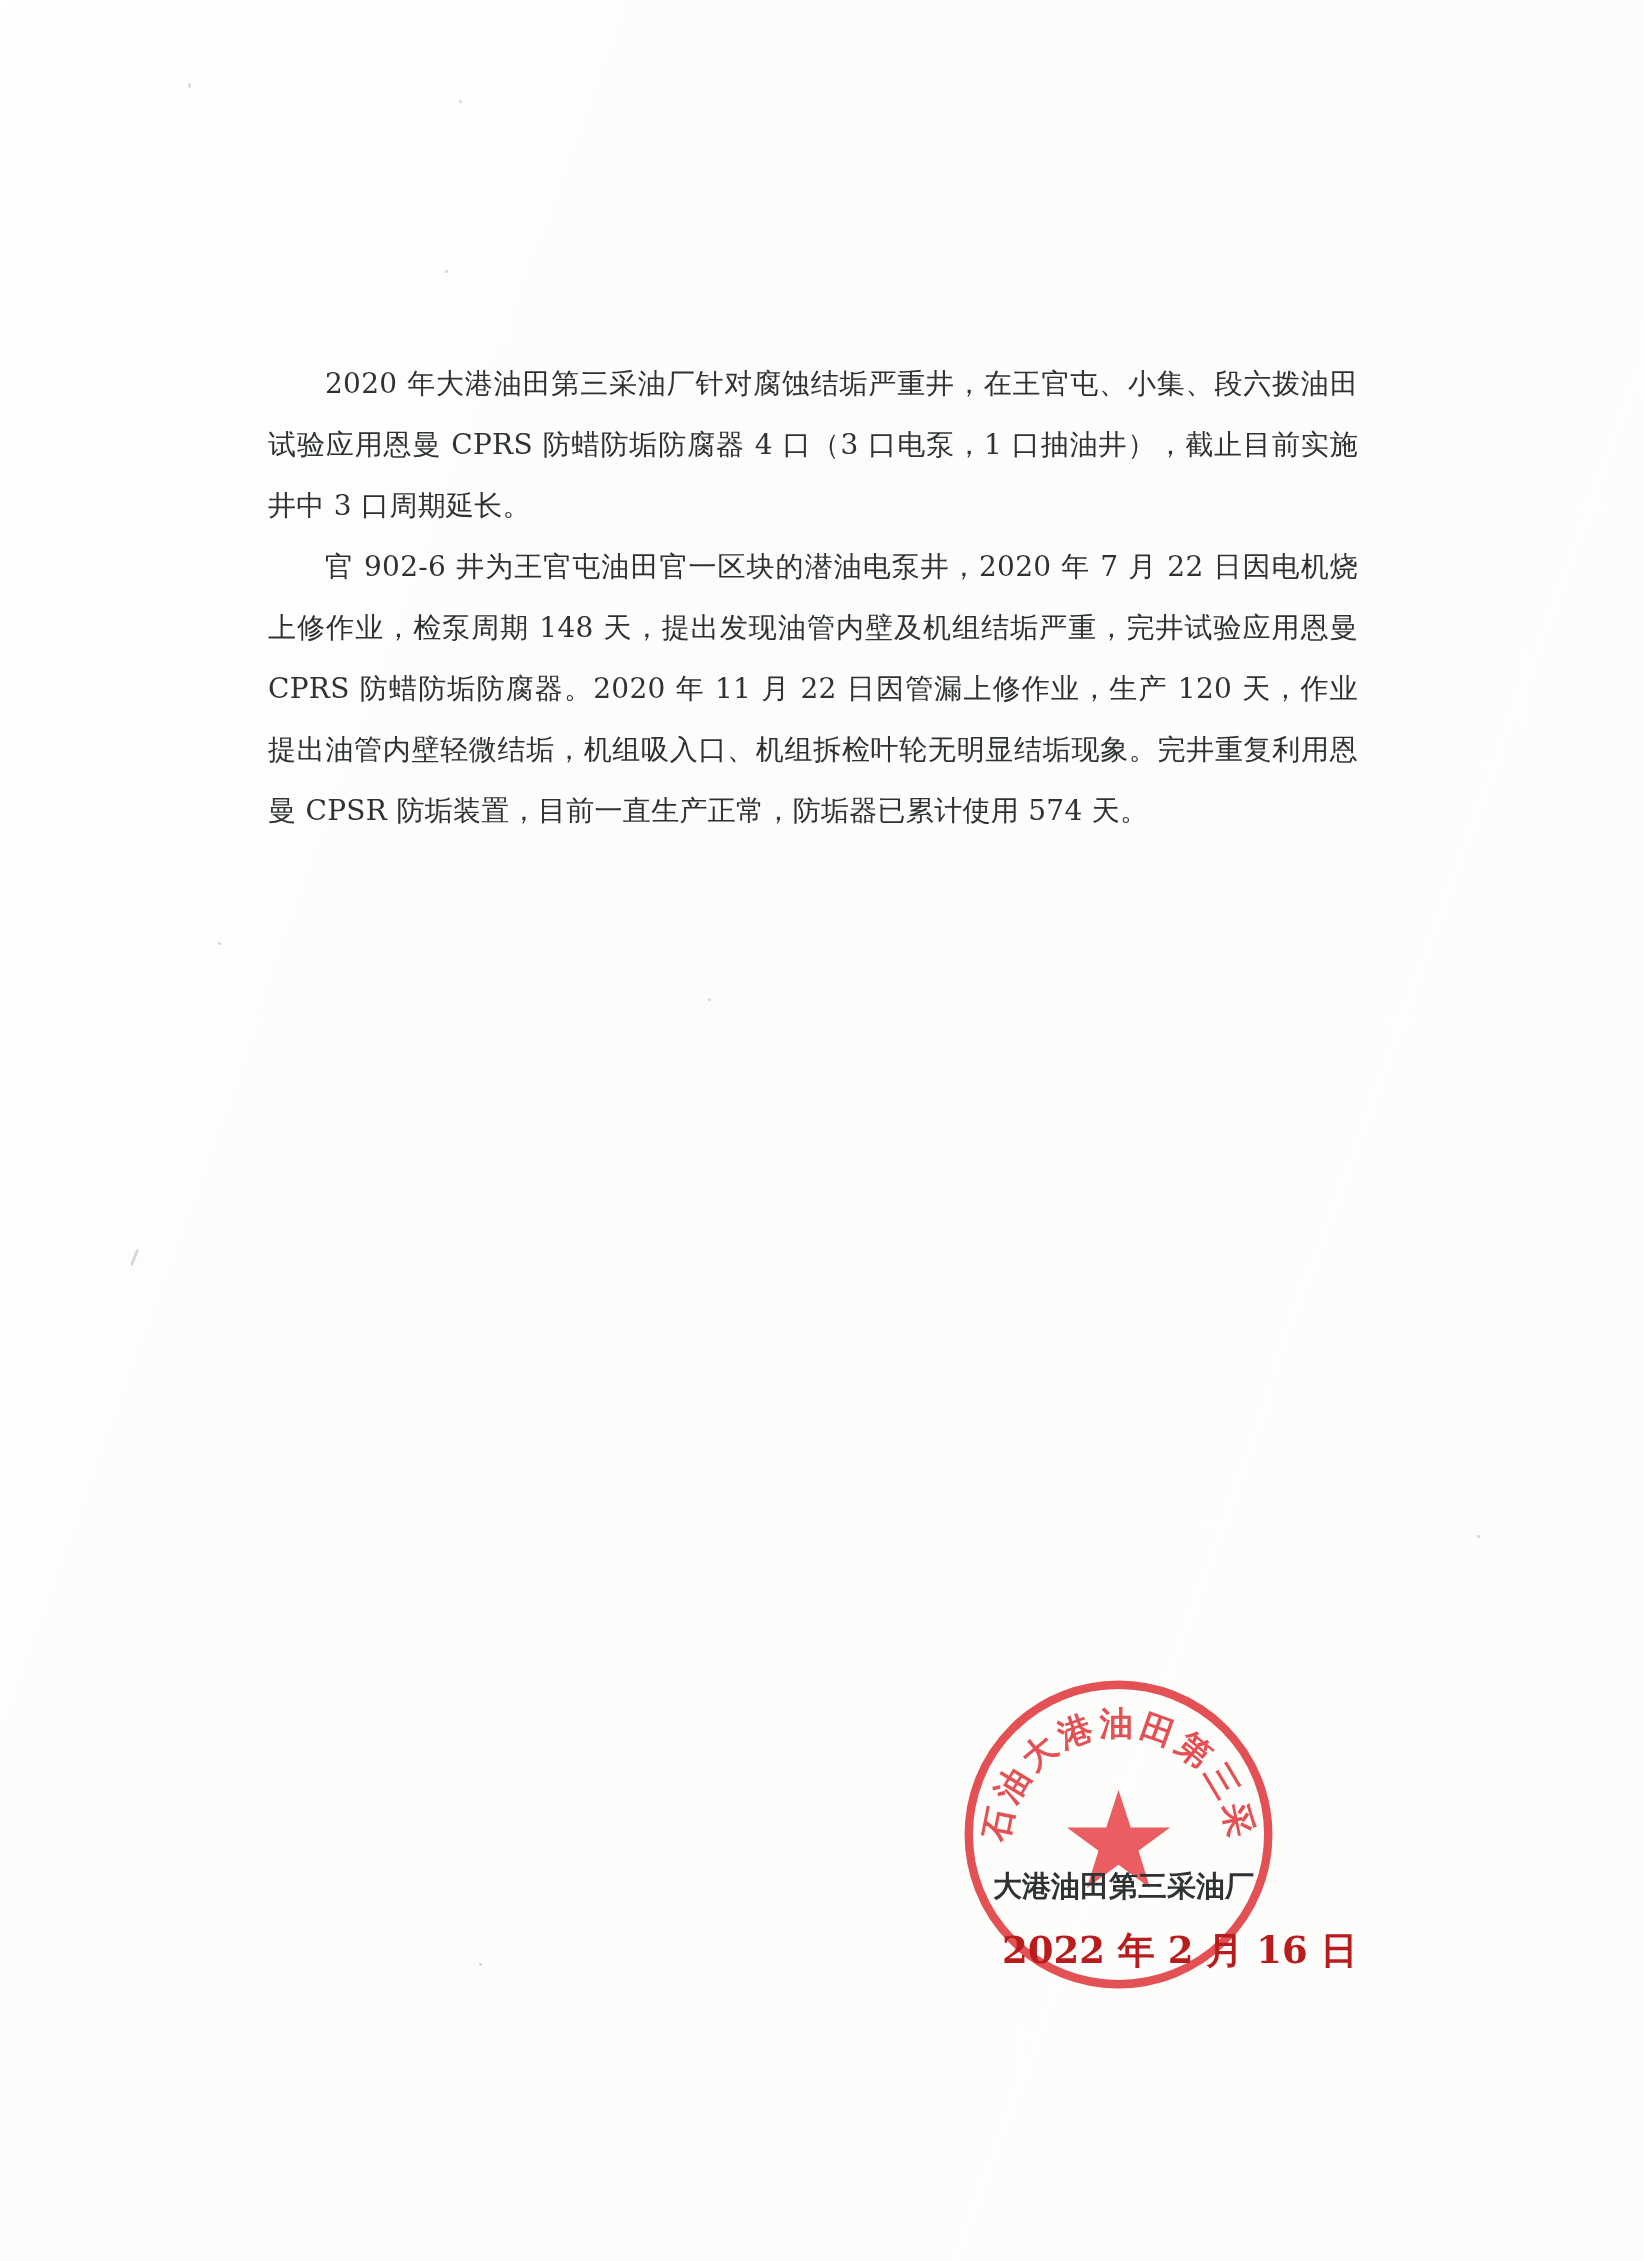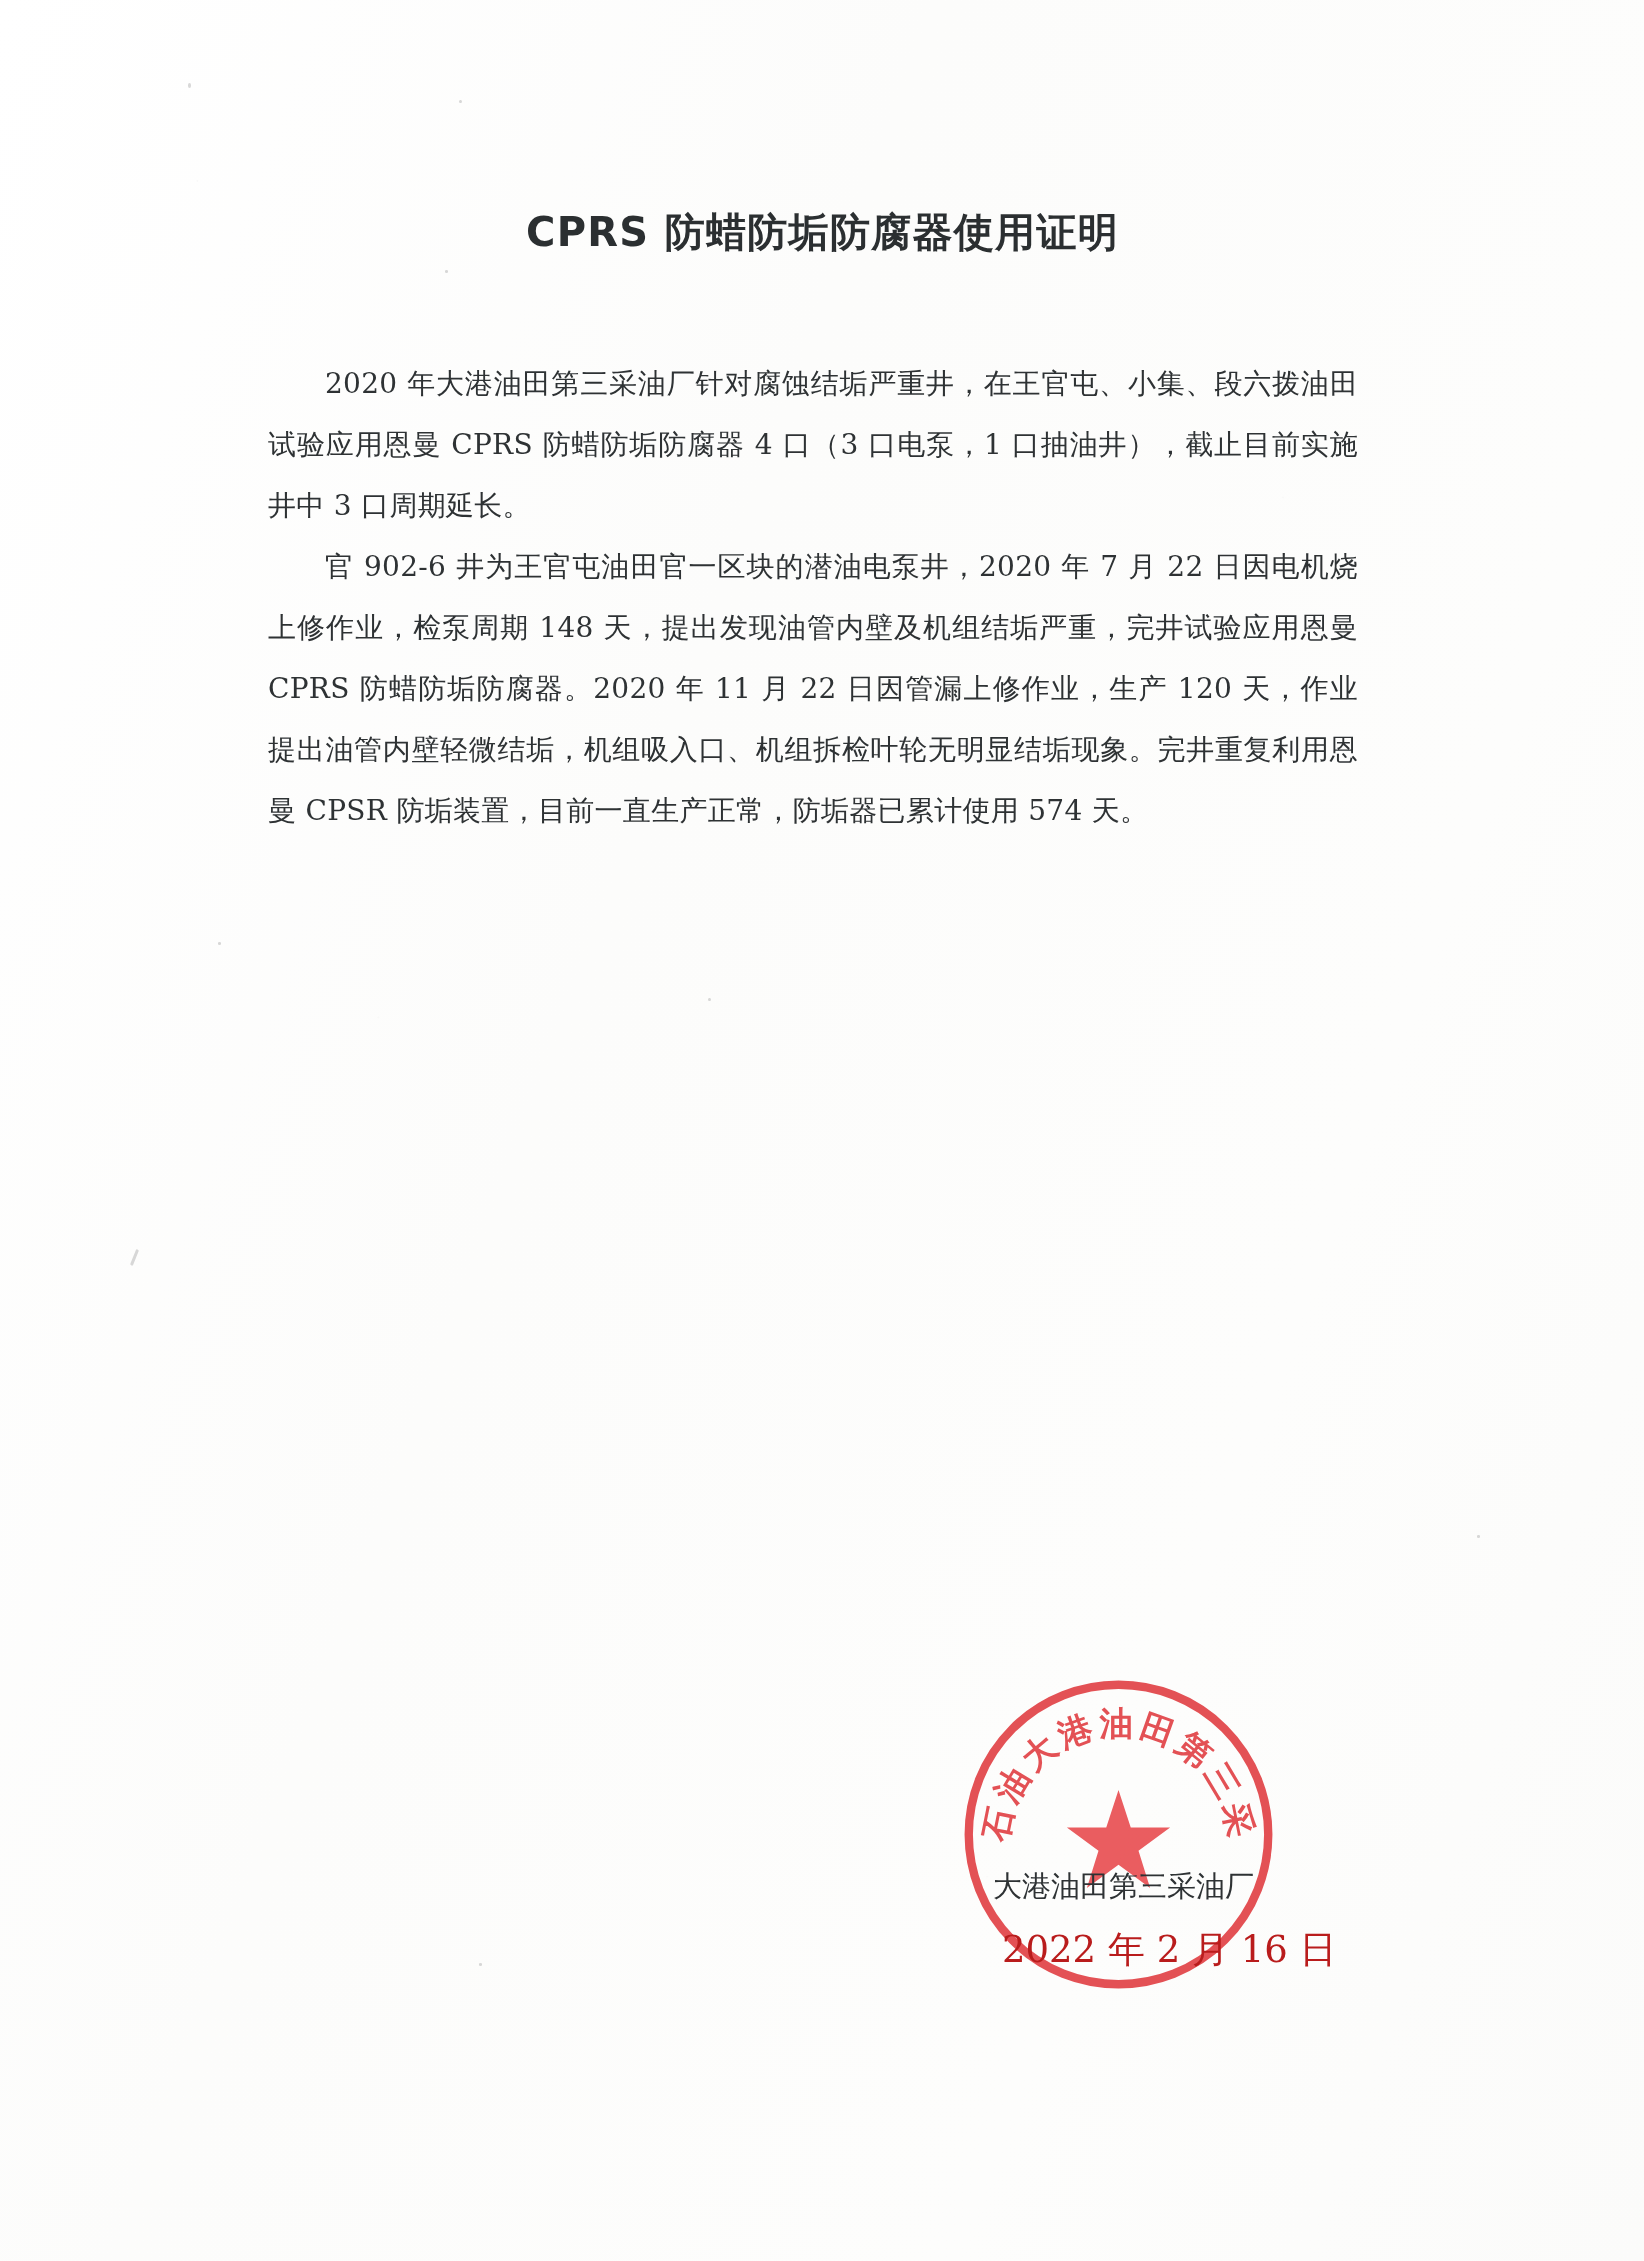--- a/index.html
+++ b/index.html
@@ -64,20 +64,21 @@
     letter-spacing: 0.3px;
     font-family: "DejaVu Serif", "Liberation Serif", serif;
   }
 
   .sign-block {
     position: absolute;
     left: 993px;
     top: 1854px;
     width: 361px;
     z-index: 3;
+    font-weight: bold;
   }
   .sign-line {
     font-size: 29px;
     line-height: 64px;
     color: #2e3234;
     white-space: nowrap;
     font-family: "DejaVu Serif", "Liberation Serif", serif;
   }
   .sign-date {
     font-size: 37px;
@@ -109,21 +110,20 @@
 
   <div class="speck" style="left:188px; top:83px; width:3.2px; height:4.5px;"></div>
   <div class="speck" style="left:459px; top:100px; width:2.6px; height:3.2px;"></div>
   <div class="speck" style="left:445px; top:270px; width:2.6px; height:2.6px;"></div>
   <div class="speck" style="left:133px; top:1249px; width:3.2px; height:17px; border-radius:1.3px; transform:rotate(22deg);"></div>
   <div class="speck" style="left:218px; top:942px; width:2.6px; height:2.6px;"></div>
   <div class="speck" style="left:708px; top:998px; width:2.6px; height:3.2px;"></div>
   <div class="speck" style="left:479px; top:1963px; width:2.6px; height:2.6px;"></div>
   <div class="speck" style="left:1477px; top:1535px; width:2.6px; height:2.6px;"></div>
 
-  <h1 class="doc-title">CPRS 防蜡防垢防腐器使用证明</h1>
 
   <div class="body-block">
     <p class="para">2020 年大港油田第三采油厂针对腐蚀结垢严重井，在王官屯、小集、段六拨油田试验应用恩曼 CPRS 防蜡防垢防腐器 4 口（3 口电泵，1 口抽油井），截止目前实施井中 3 口周期延长。</p>
     <p class="para">官 902-6 井为王官屯油田官一区块的潜油电泵井，2020 年 7 月 22 日因电机烧上修作业，检泵周期 148 天，提出发现油管内壁及机组结垢严重，完井试验应用恩曼 CPRS 防蜡防垢防腐器。2020 年 11 月 22 日因管漏上修作业，生产 120 天，作业提出油管内壁轻微结垢，机组吸入口、机组拆检叶轮无明显结垢现象。完井重复利用恩曼 CPSR 防垢装置，目前一直生产正常，防垢器已累计使用 574 天。</p>
   </div>
 
   <div class="seal">
     <svg viewBox="0 0 488 488" xmlns="http://www.w3.org/2000/svg">
       <defs>
         <path id="sealArc" d="M 72,262 A 172,172 0 1 1 416,262" fill="none"></path>

